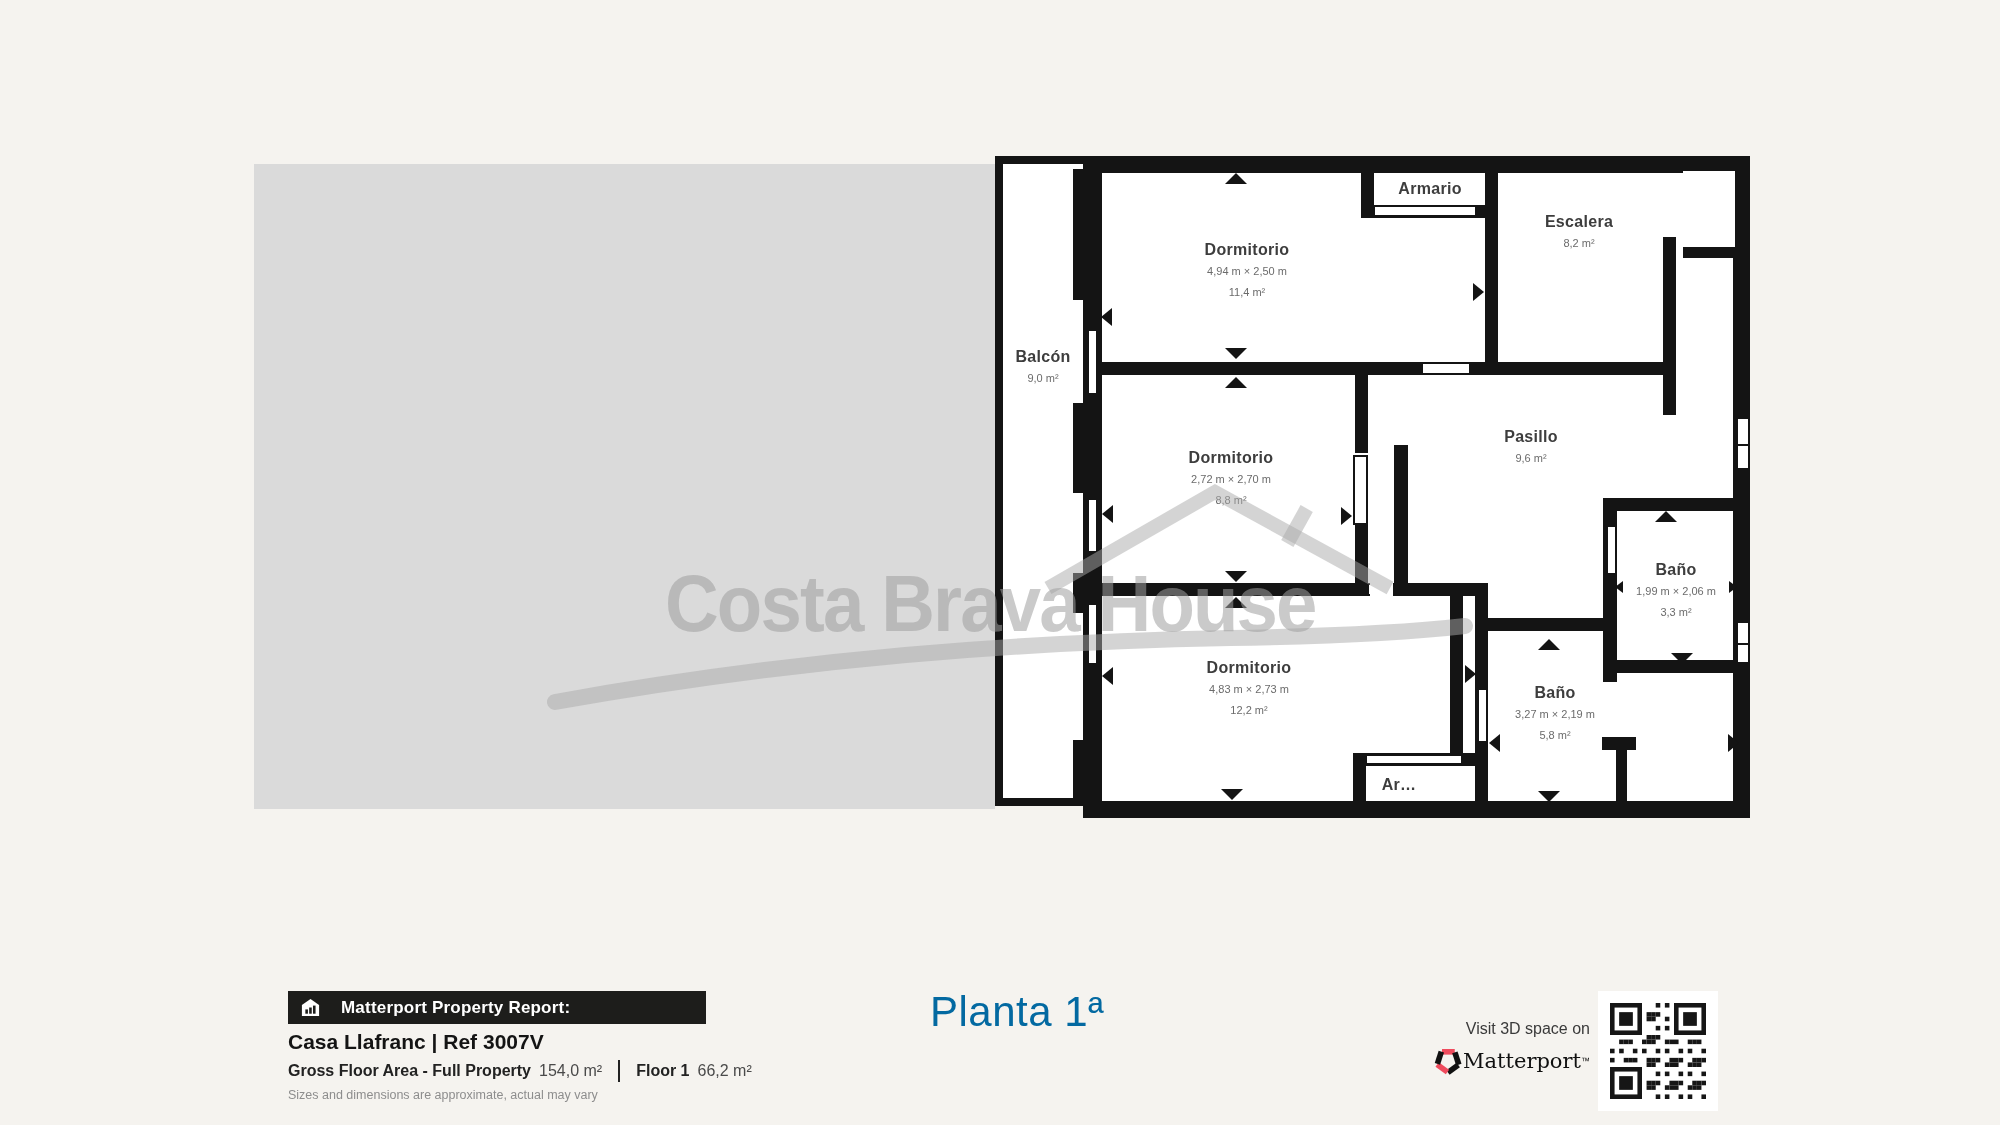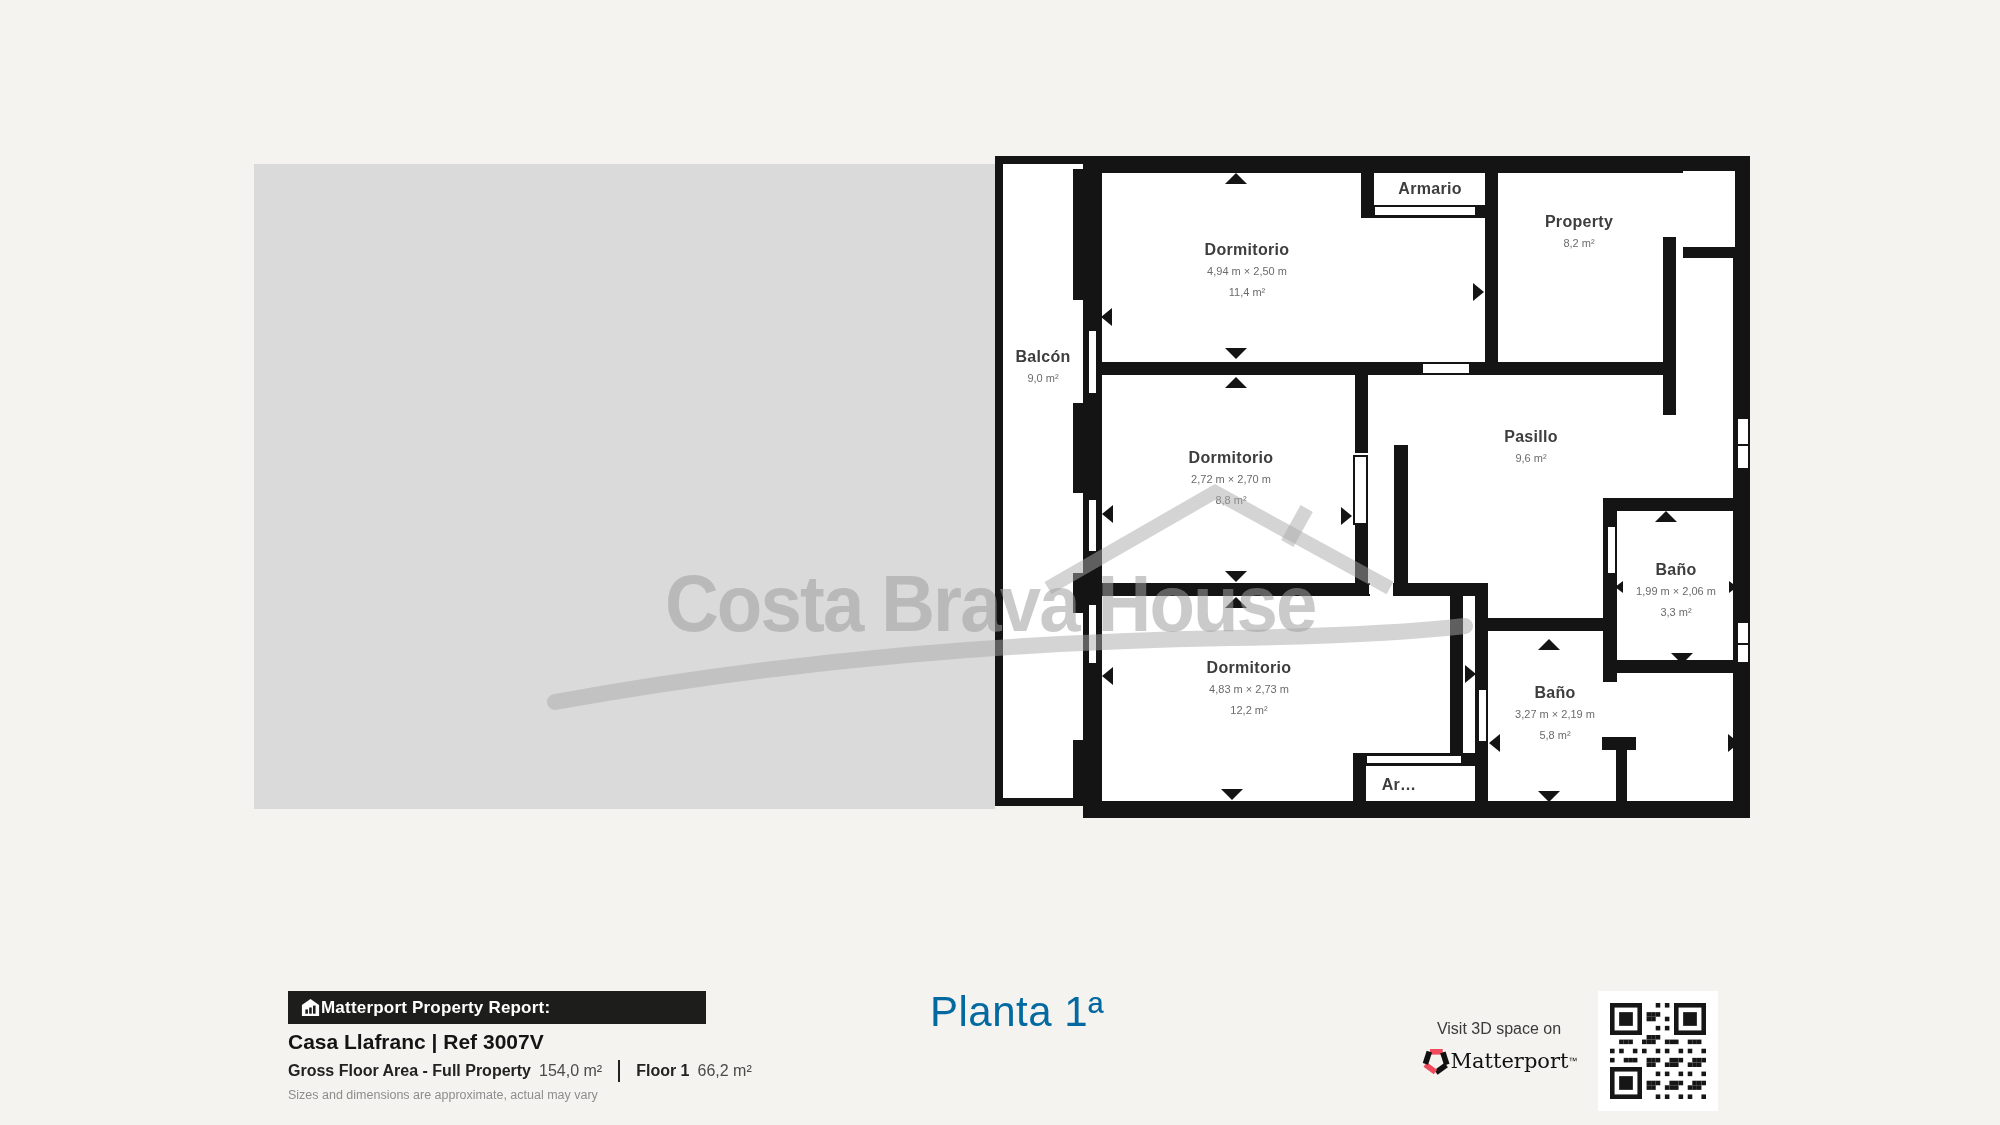--- a/index.html
+++ b/index.html
@@ -21,29 +21,29 @@
   .tl.sm,.tr.sm{border-top-width:6px;border-bottom-width:6px;border-right-width:8px;border-left-width:8px}
   .rlabel{position:absolute;transform:translateX(-50%);text-align:center;z-index:10;white-space:nowrap}
   .rname{font-size:16px;font-weight:bold;color:#3d3d3d;line-height:23px;letter-spacing:.3px}
   .rdim{font-size:11px;color:#6b6b6b;line-height:21px}
   
   .wm{position:absolute;z-index:9;pointer-events:none;color:rgba(158,158,158,.55);
       font-weight:bold;font-size:80px;letter-spacing:-2px;white-space:nowrap;
       transform:scaleX(.93);transform-origin:left}
   
   .badge{position:absolute;background:#1d1d1b;color:#fff;display:flex;align-items:center;
-         gap:0;padding:0 12px;box-sizing:border-box;z-index:12}
+         gap:20px;padding:0 12px;box-sizing:border-box;z-index:12}
   .badge span{font-size:17px;font-weight:bold;letter-spacing:.2px}
   .ptitle{position:absolute;font-size:21px;font-weight:bold;color:#141414;z-index:12}
   .meta{position:absolute;display:flex;align-items:center;gap:8px;font-size:16px;color:#4a4a4a;z-index:12}
   .meta b{color:#222}
   .vr{width:2px;height:22px;background:#222;margin:0 8px}
   .disc{position:absolute;font-size:12.5px;color:#8d8d8d;z-index:12}
   .plantitle{position:absolute;font-size:42px;color:#0369a1;z-index:12;letter-spacing:.5px}
-  .visit{position:absolute;display:flex;flex-direction:column;align-items:center;z-index:12}
+  .visit{position:absolute;display:flex;flex-direction:column;align-items:flex-end;z-index:12}
   .visit .v1{font-size:16px;color:#3a3a3a}
   .visit .row{display:flex;align-items:center;margin-top:8px}
   .visit .brand{font-family:"DejaVu Serif","Liberation Serif",serif;font-size:21px;color:#101010}
   .visit sup{font-size:9px;color:#101010}
   .qrcard{position:absolute;background:#fff;z-index:12;display:flex;align-items:center;justify-content:center}
 </style>
 </head>
 <body>
 
 <div class="abs" style="left:254px;top:164px;width:741px;height:645px;background:#dadada;z-index:0"></div>
@@ -136,21 +136,21 @@
   </div>
   <div class="rlabel" style="left:252px;top:85px">
     <div class="rname">Dormitorio</div>
     <div class="rdim">4,94 m × 2,50 m</div>
     <div class="rdim">11,4 m²</div>
   </div>
   <div class="rlabel" style="left:435px;top:24px">
     <div class="rname">Armario</div>
   </div>
   <div class="rlabel" style="left:584px;top:57px">
-    <div class="rname">Property</div>
+    <div class="rname">Escalera</div>
     <div class="rdim">8,2 m²</div>
   </div>
   <div class="rlabel" style="left:236px;top:293px">
     <div class="rname">Dormitorio</div>
     <div class="rdim">2,72 m × 2,70 m</div>
     <div class="rdim">8,8 m²</div>
   </div>
   <div class="rlabel" style="left:536px;top:272px">
     <div class="rname">Pasillo</div>
     <div class="rdim">9,6 m²</div>

